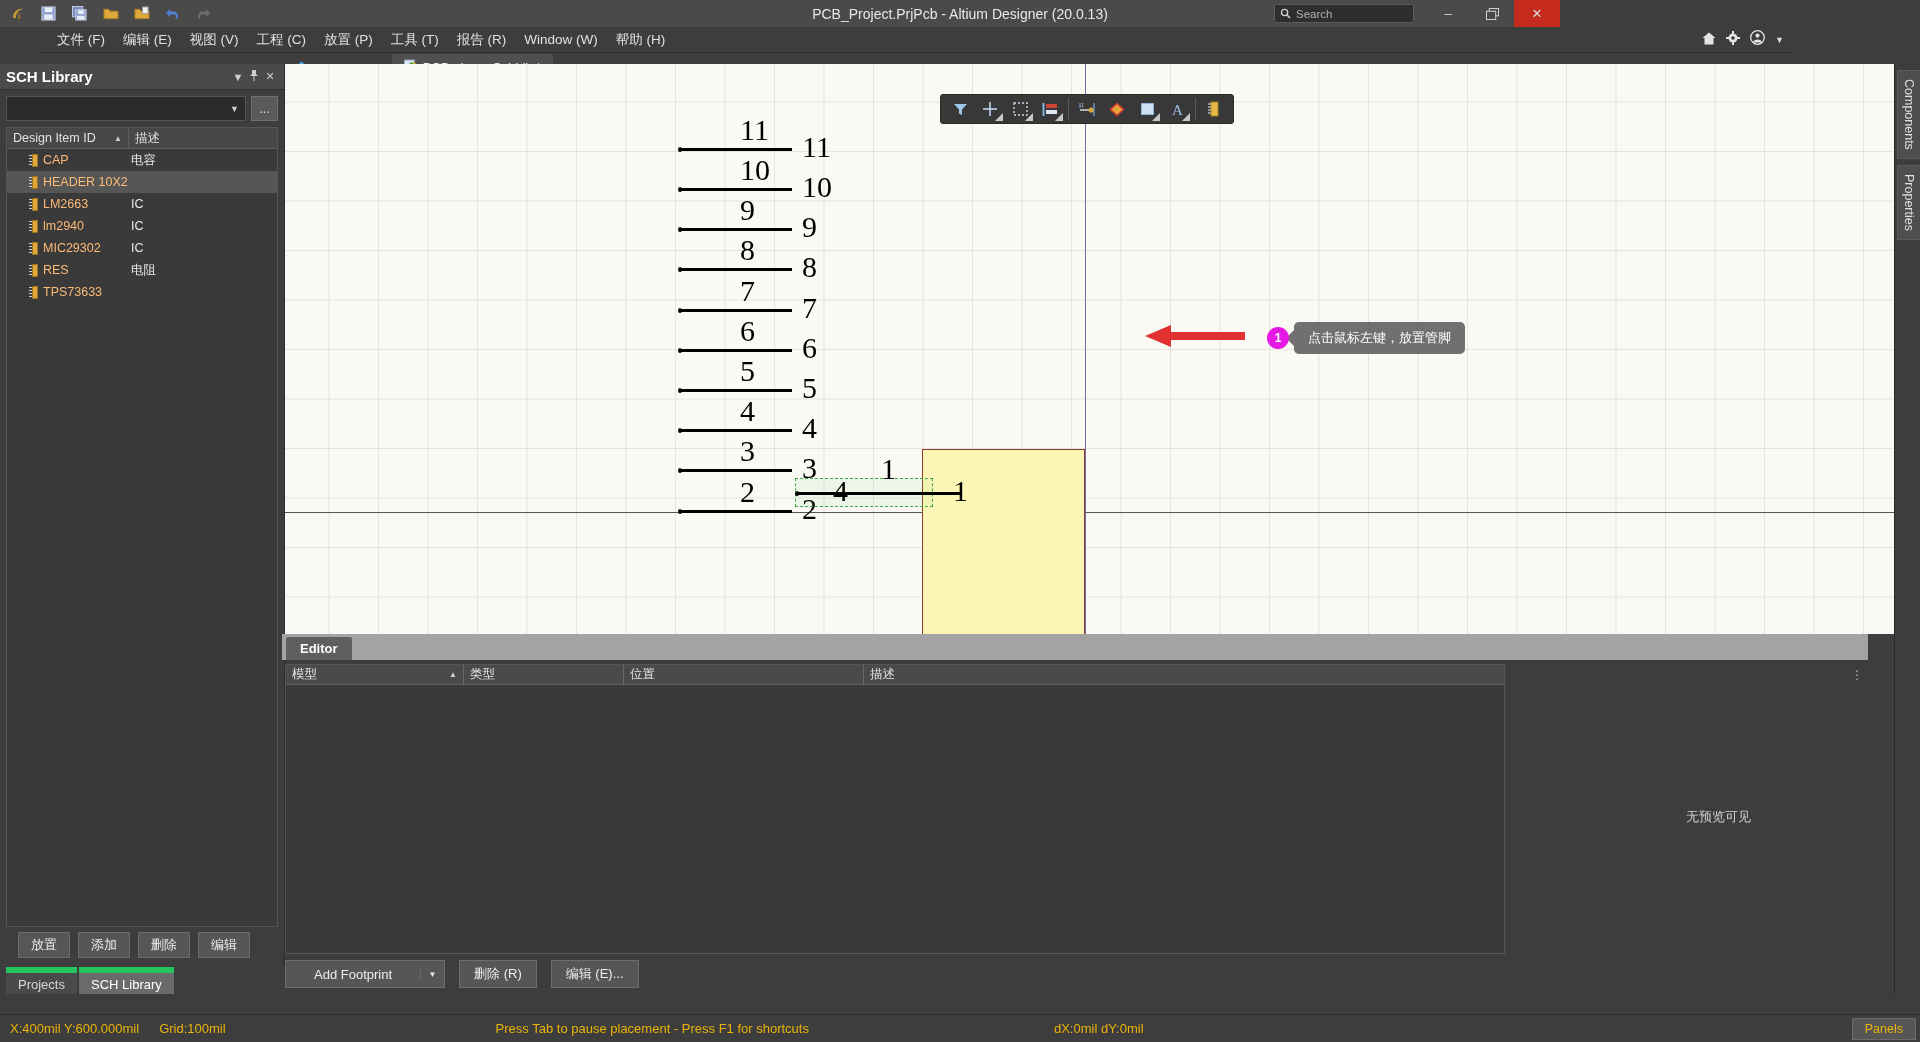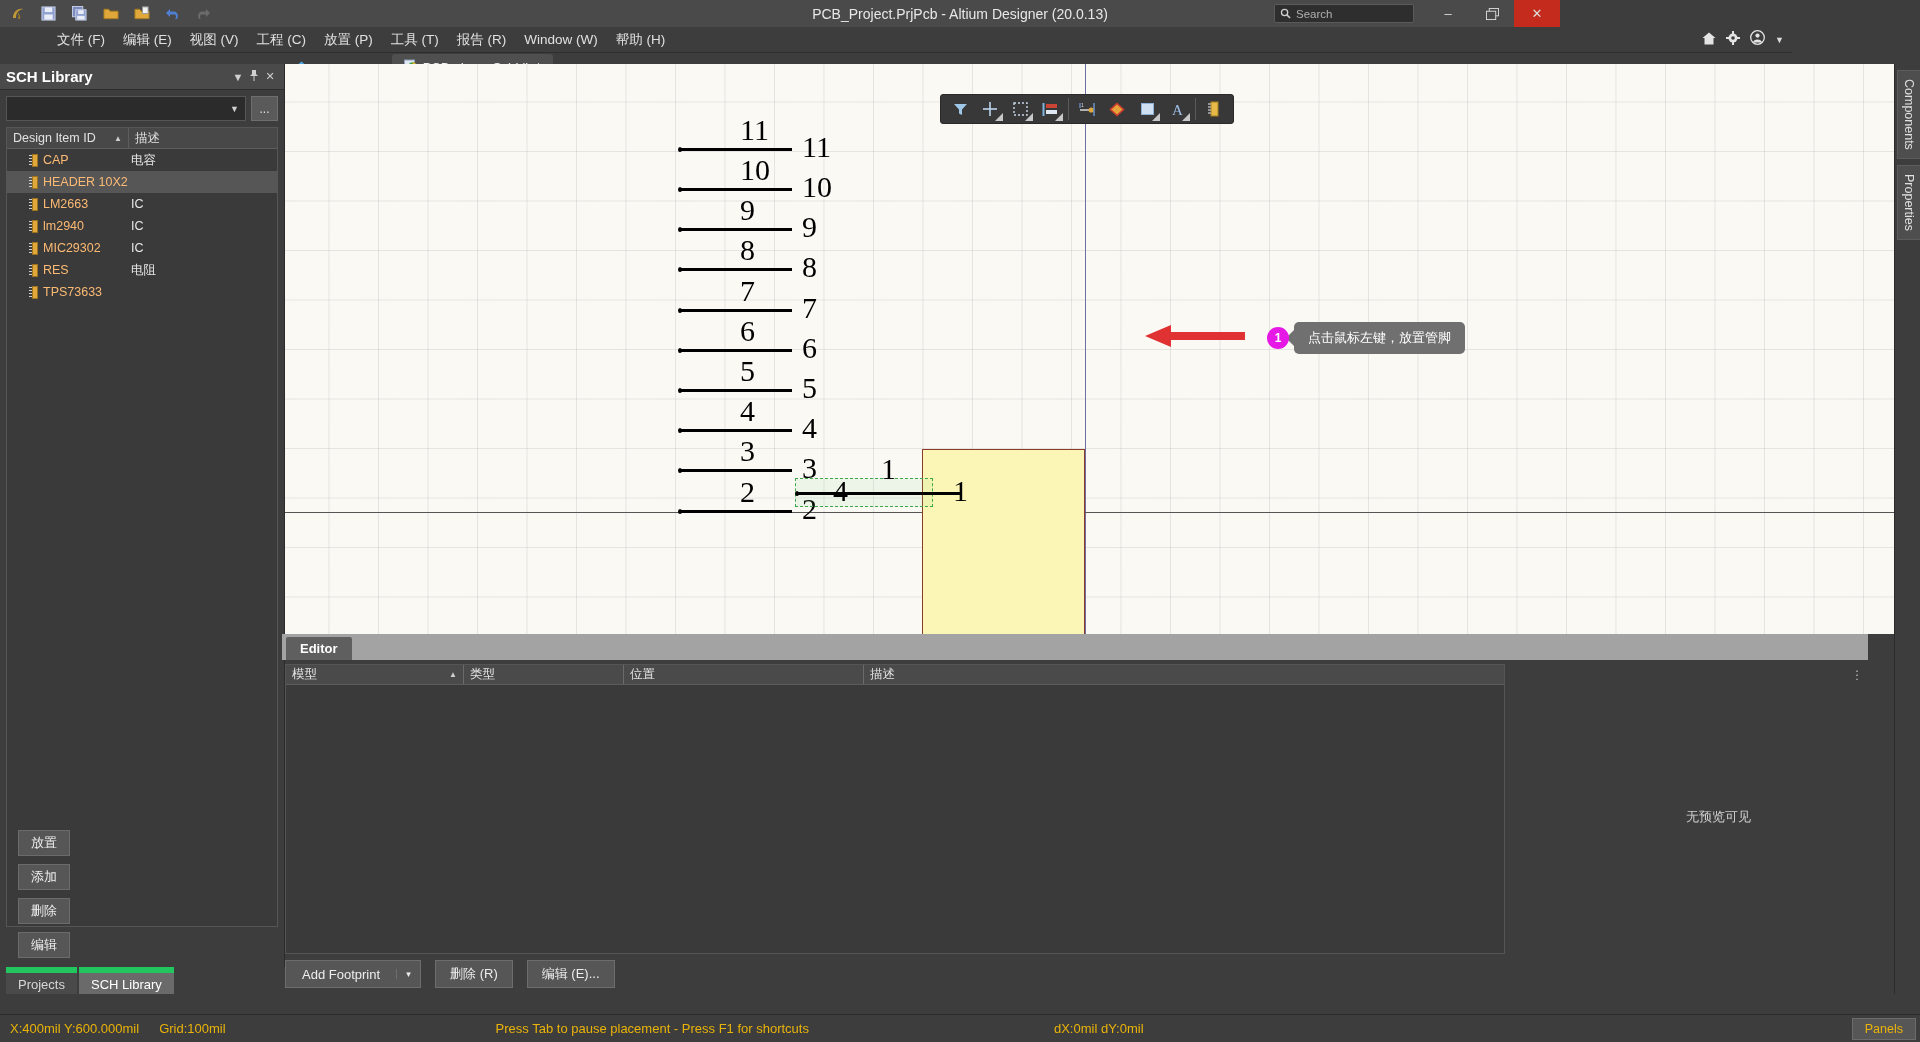--- a/index.html
+++ b/index.html
@@ -80,21 +80,21 @@
   .it-th.c2 { flex: 1; border-right: none; }
   .sortarrow { font-size: 8px; color: #cfcfcf; }
   .it-row { display: flex; height: 22px; align-items: center; }
   .it-row.selected { background: #565656; }
   .it-cell1 { width: 122px; display:flex; align-items:center; gap:5px; padding-left: 22px; font-size: 12.5px; color:#fdba74; overflow:hidden; white-space:nowrap;}
   .it-cell2 { flex:1; font-size: 12.5px; color:#e8e8e8; padding-left: 2px;}
   .compico { width: 9px; height: 13px; position: relative; flex-shrink: 0; }
   .compico i { position:absolute; left:3px; top:0; width:6px; height:13px; background:#e0a83a; border:1px solid #9b7320;}
   .compico b { position:absolute; left:0; top:1px; width:3px; height:11px;
      background: repeating-linear-gradient(to bottom,#cfcfcf 0,#cfcfcf 1px,transparent 1px,transparent 3px);}
-  .lp-buttons { position: absolute; bottom: 36px; left: 0; width: 285px; display: flex; gap: 8px; padding-left: 18px; flex-direction: column; }
+  .lp-buttons { position: absolute; bottom: 36px; left: 0; width: 285px; display: flex; gap: 8px; padding-left: 18px; }
   .lp-btn {
     width: 52px; height: 26px; background: #565656; border: 1px solid #6b6b6b;
     display:flex; align-items:center; justify-content:center; font-size: 13px; color: #ededed;
   }
   .lp-tabs { position: absolute; bottom: 0; left: 0; width: 285px; height: 27px; display:flex; background: #3d3d3d; padding-left:6px; }
   .lp-tab { padding: 4px 12px; font-size: 13px; color: #d8d8d8; background: #4a4a4a; margin-right: 2px; border-top: 6px solid #22c55e;}
   .lp-tab.active { background: #6a6a6a; color: #fff; }
 
   
   .canvaswrap {
@@ -190,21 +190,21 @@
   .bt-th.p { width: 240px; }
   .bt-th.d { flex: 1; border-right: none; }
   .nopreview { position:absolute; right: 120px; top: 148px; font-size: 13px; color: #d0d0d0; }
   .collapse-arrows { position:absolute; right: 8px; top: 8px; font-size: 12px; color: #bdbdbd; }
   .bt-buttons { position:absolute; left: 0; top: 300px; display:flex; align-items:center; gap: 14px; }
   .bb {
     height: 28px; background: #565656; border: 1px solid #6d6d6d; color: #ededed;
     font-size: 13px; display:flex; align-items:center; justify-content:center; padding: 0 14px;
   }
   .bb.split { padding: 0; display:flex; }
-  .bb.split .lbl { padding: 0 16px; display:flex; align-items:center; height:100%; }
+  .bb.split .lbl { padding: 0 28px; display:flex; align-items:center; height:100%; }
   .bb.split .arr { width: 24px; border-left: 1px solid #6d6d6d; display:flex; align-items:center; justify-content:center; font-size:9px;}
 
   
   .rightdock {
     position: absolute; top: 64px; right: 0; width: 26px; height: 930px; background: #3d3d3d;
     border-left: 1px solid #2b2b2b;
   }
   .vtab {
     writing-mode: vertical-rl; text-orientation: mixed;
     font-size: 12.5px; color: #e0e0e0; background: #4e4e4e; border:1px solid #5c5c5c;

